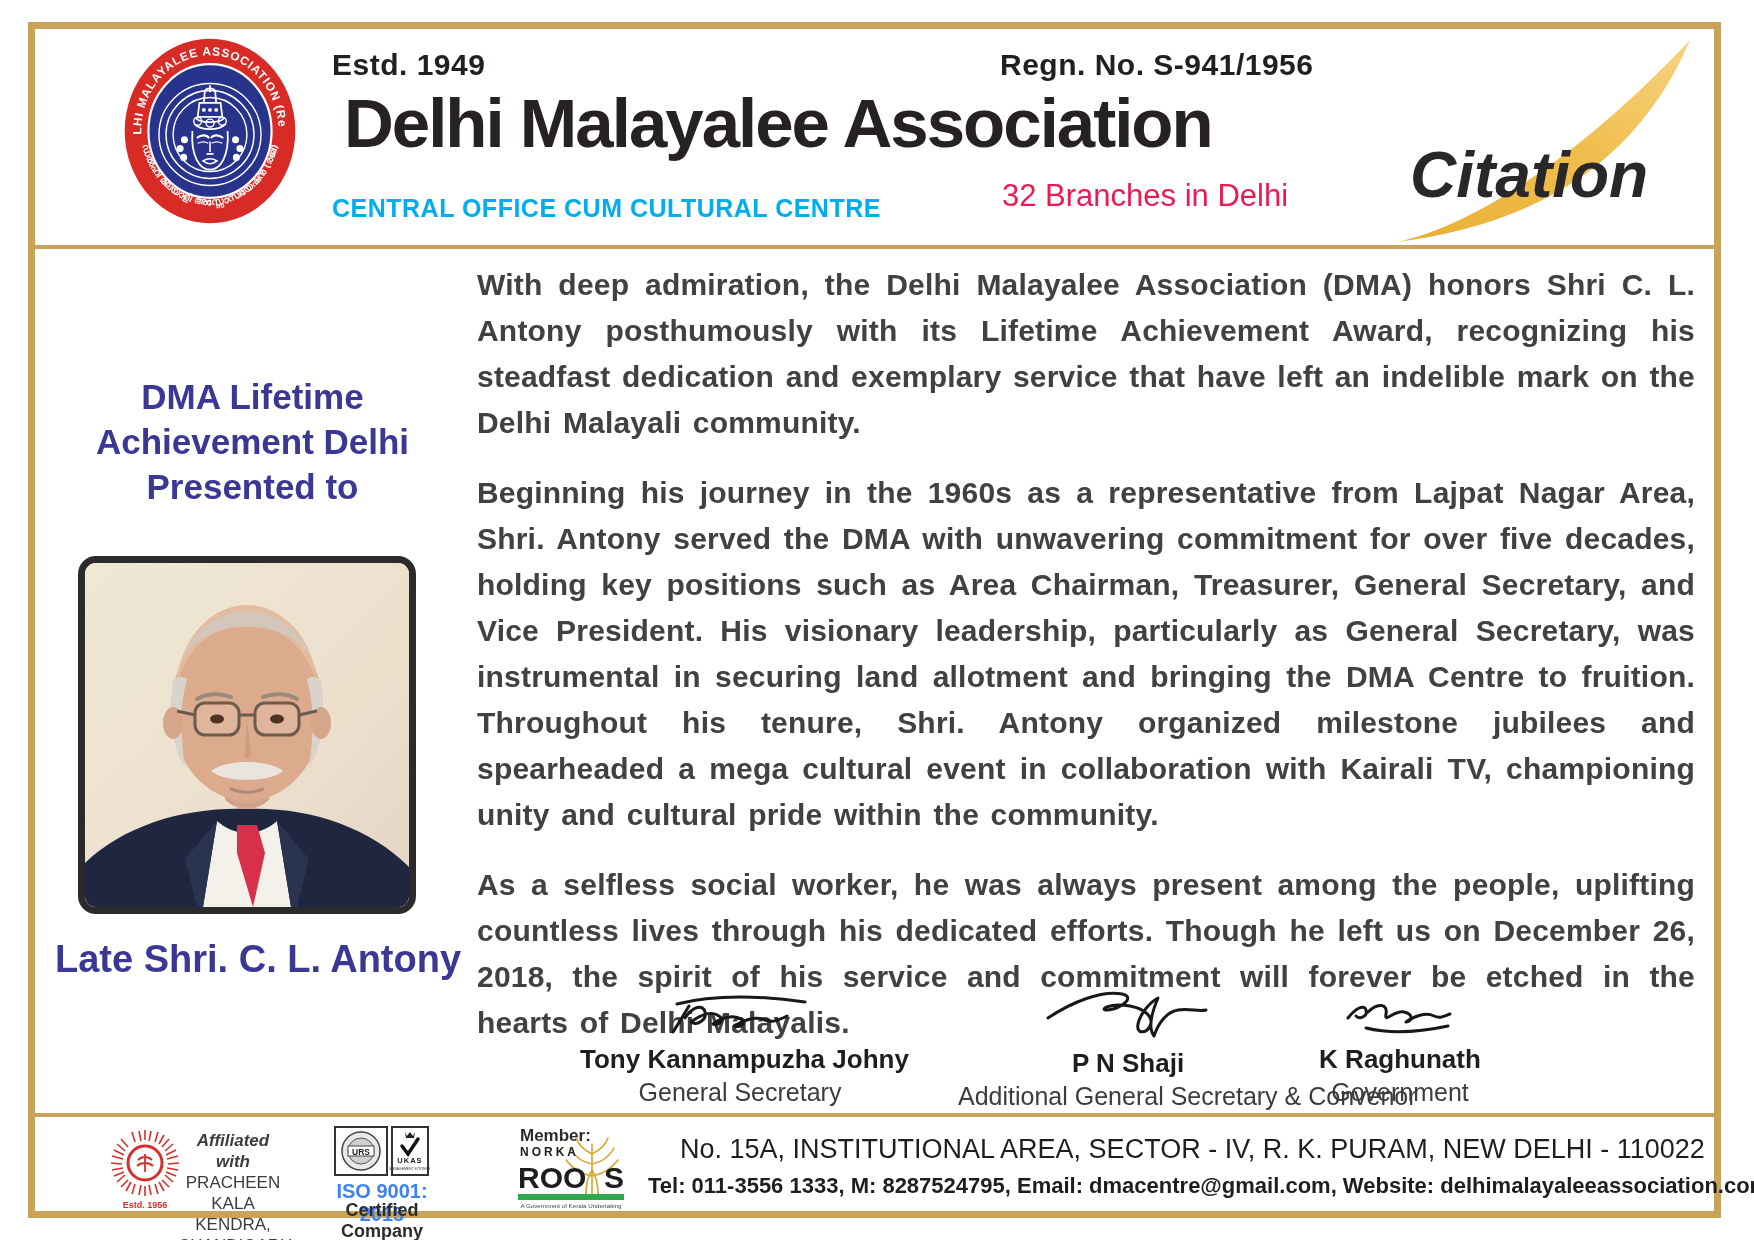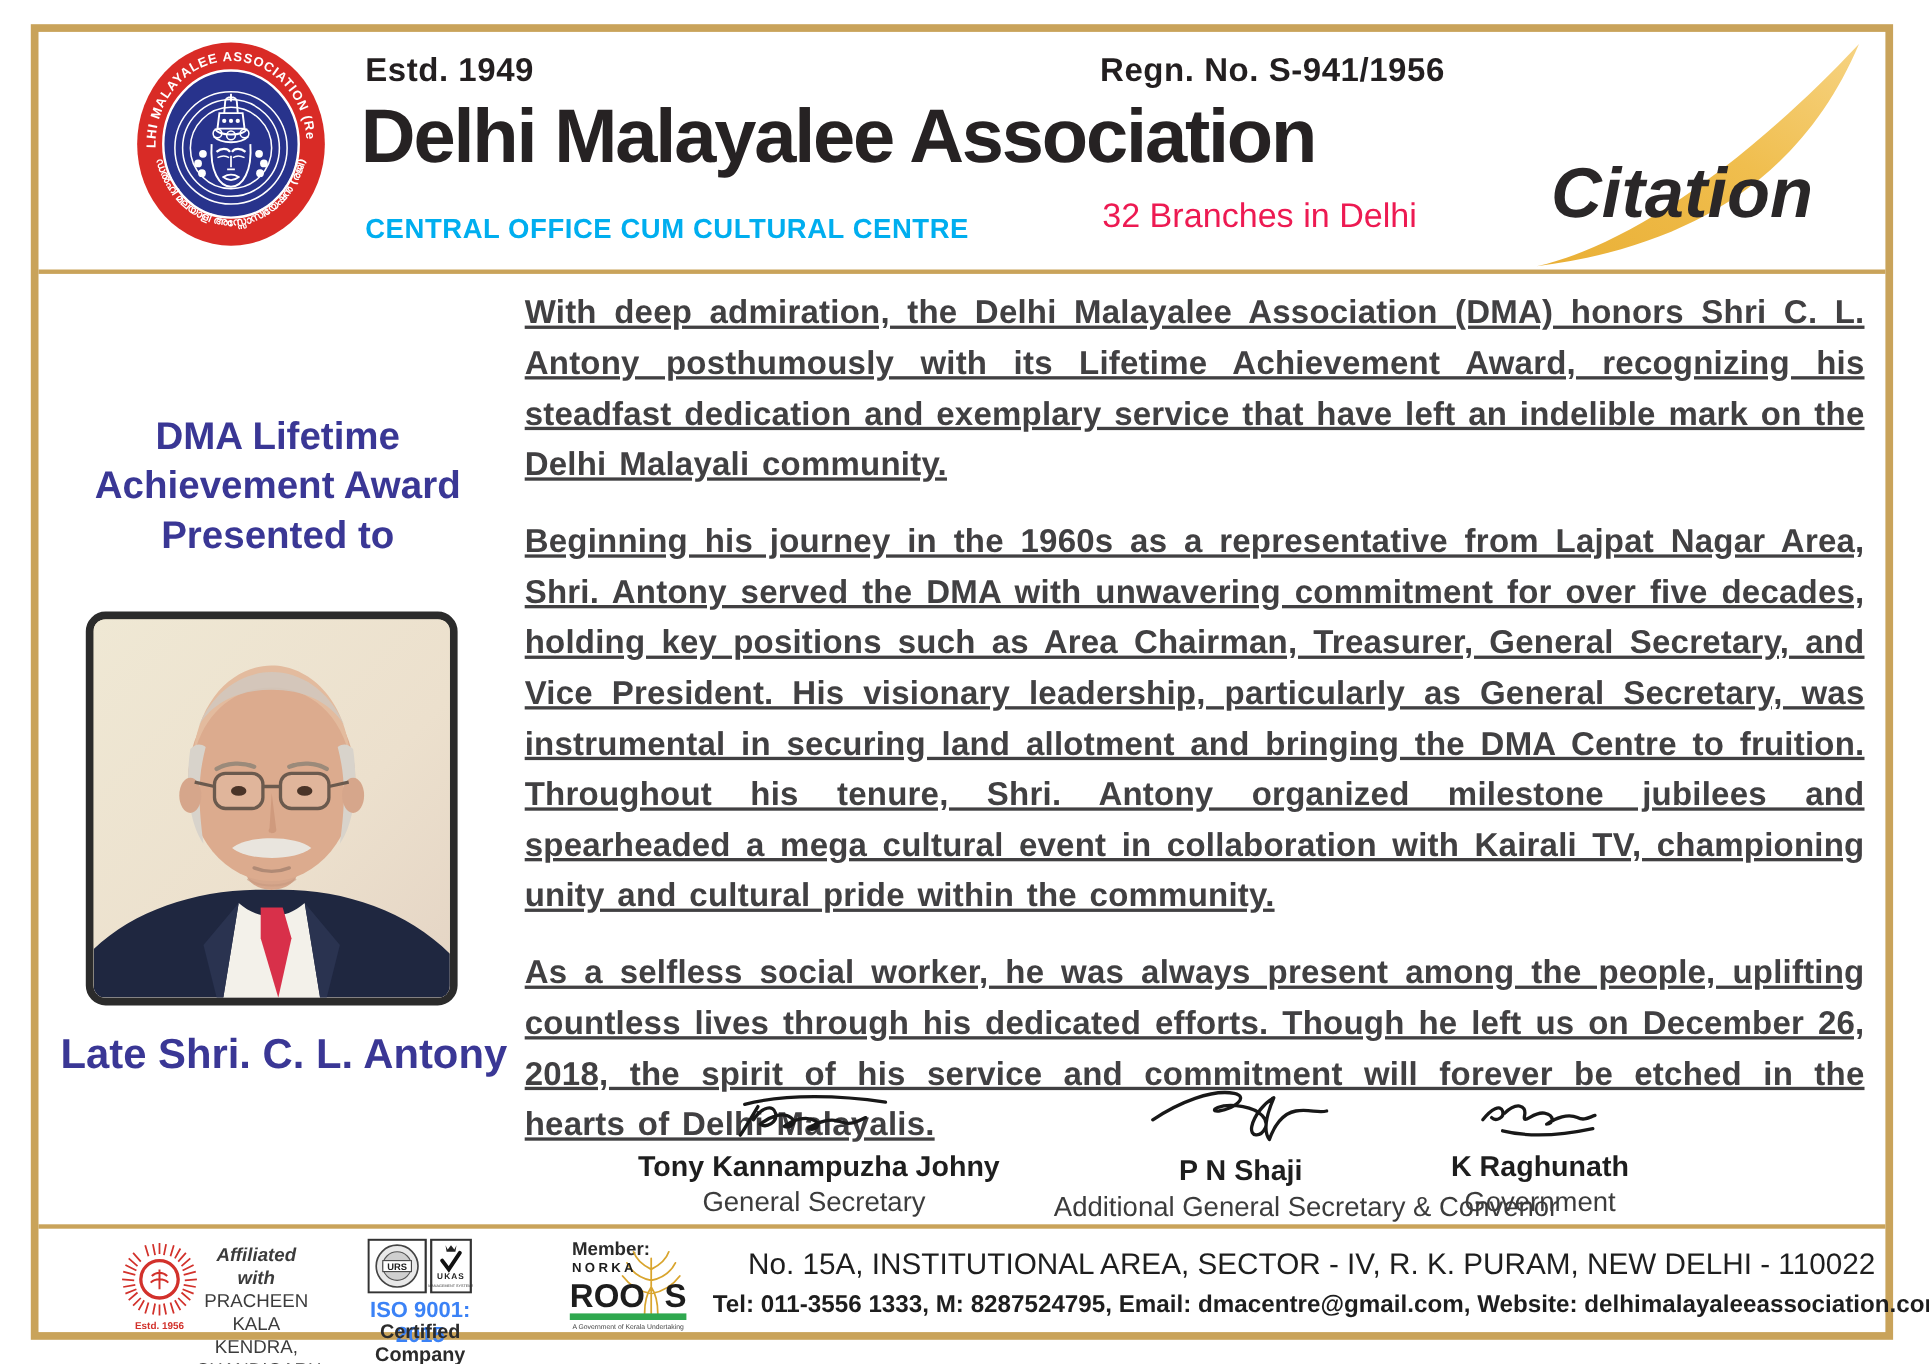--- a/index.html
+++ b/index.html
@@ -6,21 +6,21 @@
   .page{
     position:relative;width:1754px;height:1240px;background:#ffffff;overflow:hidden;
     font-family:"Liberation Sans",sans-serif;color:#414042;
   }
   .frame{position:absolute;left:28px;top:22px;width:1679px;height:1182px;border:7px solid #C9A35A;}
   .hline{position:absolute;left:35px;width:1679px;height:4px;background:#C9A35A;}
   .abs{position:absolute;}
 
   
   .estd,.regn{font-size:30px;font-weight:bold;color:#231F20;letter-spacing:.5px;}
-  .orgname{font-size:69px;font-weight:bold;color:#262223;letter-spacing:-2px;white-space:nowrap;}
+  .orgname{font-size:69px;font-weight:bold;color:#262223;letter-spacing:-2px;white-space:nowrap;margin-left:16px;}
   .office{font-size:25px;font-weight:bold;color:#00AEEF;letter-spacing:.5px;}
   .branches{font-size:31px;color:#ED1A52;}
   .citation-word{font-size:64px;font-weight:bold;color:#2A2728;letter-spacing:0px;white-space:nowrap;}
 
   
   .award-title{font-size:35px;line-height:45px;font-weight:bold;color:#3A3795;text-align:center;}
   .photo-frame{border:7px solid #2b2b2b;border-radius:18px;overflow:hidden;background:#efe6d0;}
   .honoree{font-size:38px;font-weight:bold;color:#3A3795;text-align:center;white-space:nowrap;}
 
   
@@ -116,21 +116,21 @@
         <stop offset="0.55" stop-color="#F0BE4E"></stop>
         <stop offset="1" stop-color="#F6D382"></stop>
       </linearGradient>
     </defs>
     <path d="M12,212 C85,196 190,132 305,10 C250,140 140,196 12,212 Z" fill="url(#goldgrad)"></path>
   </svg>
   <div class="abs citation-word" style="left:1410px;top:138px;font-style:italic;">Citation</div>
 
   <div class="abs award-title" style="left:55px;top:374px;width:395px;">
     <div>DMA Lifetime</div>
-    <div>Achievement Award</div>
+    <div>Achievement Delhi</div>
     <div>Presented to</div>
   </div>
 
   <div class="abs photo-frame" style="left:78px;top:556px;width:324px;height:344px;">
     <svg width="324" height="344" viewBox="0 0 324 344">
       <defs>
         <linearGradient id="bgph" x1="0" y1="0" x2="1" y2="1">
           <stop offset="0" stop-color="#efe8d4"></stop>
           <stop offset="0.6" stop-color="#ece0cd"></stop>
           <stop offset="1" stop-color="#e4d4c4"></stop>
@@ -174,21 +174,21 @@
       <path d="M126,208 C140,196 184,196 198,208 C184,220 140,220 126,208 Z" fill="#e9e5de"></path>
 
       <path d="M146,226 C156,230 168,230 178,226" stroke="#b08a75" stroke-width="3" fill="none" stroke-linecap="round"></path>
 
       <path d="M140,236 C150,244 174,244 184,236" stroke="#c79a80" stroke-width="2" fill="none" opacity="0.6"></path>
     </svg>
   </div>
 
   <div class="abs honoree" style="left:55px;top:938px;width:395px;">Late Shri.  C. L. Antony</div>
 
-  <div class="abs body-col" style="left:477px;top:262px;text-decoration:underline;">
+  <div class="abs body-col" style="left:477px;top:262px;">
     <p>With deep admiration, the Delhi Malayalee Association (DMA) honors Shri C. L. Antony posthumously with its Lifetime Achievement Award, recognizing his steadfast dedication and exemplary service that have left an indelible mark on the Delhi Malayali community.</p>
     <p>Beginning his journey in the 1960s as a representative from Lajpat Nagar Area, Shri. Antony served the DMA with unwavering commitment for over five decades, holding key positions such as Area Chairman, Treasurer, General Secretary, and Vice President. His visionary leadership, particularly as General Secretary, was instrumental in securing land allotment and bringing the DMA Centre to fruition. Throughout his tenure, Shri. Antony organized milestone jubilees and spearheaded a mega cultural event in collaboration with Kairali TV, championing unity and cultural pride within the community.</p>
     <p>As a selfless social worker, he was always present among the people, uplifting countless lives through his dedicated efforts. Though he left us on December 26, 2018, the spirit of his service and commitment will forever be etched in the hearts of Delhi Malayalis.</p>
   </div>
 
   <div class="sig-block" style="left:580px;top:992px;width:320px;">
     <svg width="170" height="46" viewBox="0 0 170 46">
       <g stroke="#181818" stroke-width="3" fill="none" stroke-linecap="round" stroke-linejoin="round">
         <path d="M22,12 C60,2 110,4 150,10"></path>
         <path d="M34,14 C28,24 22,34 18,40 M30,26 C38,14 48,12 50,20 C52,28 42,34 36,30 C44,24 56,18 64,24 C70,28 64,34 58,32 C66,26 78,22 86,27 C92,31 86,36 80,34 C88,28 100,24 110,28 C118,31 124,28 132,24"></path>

